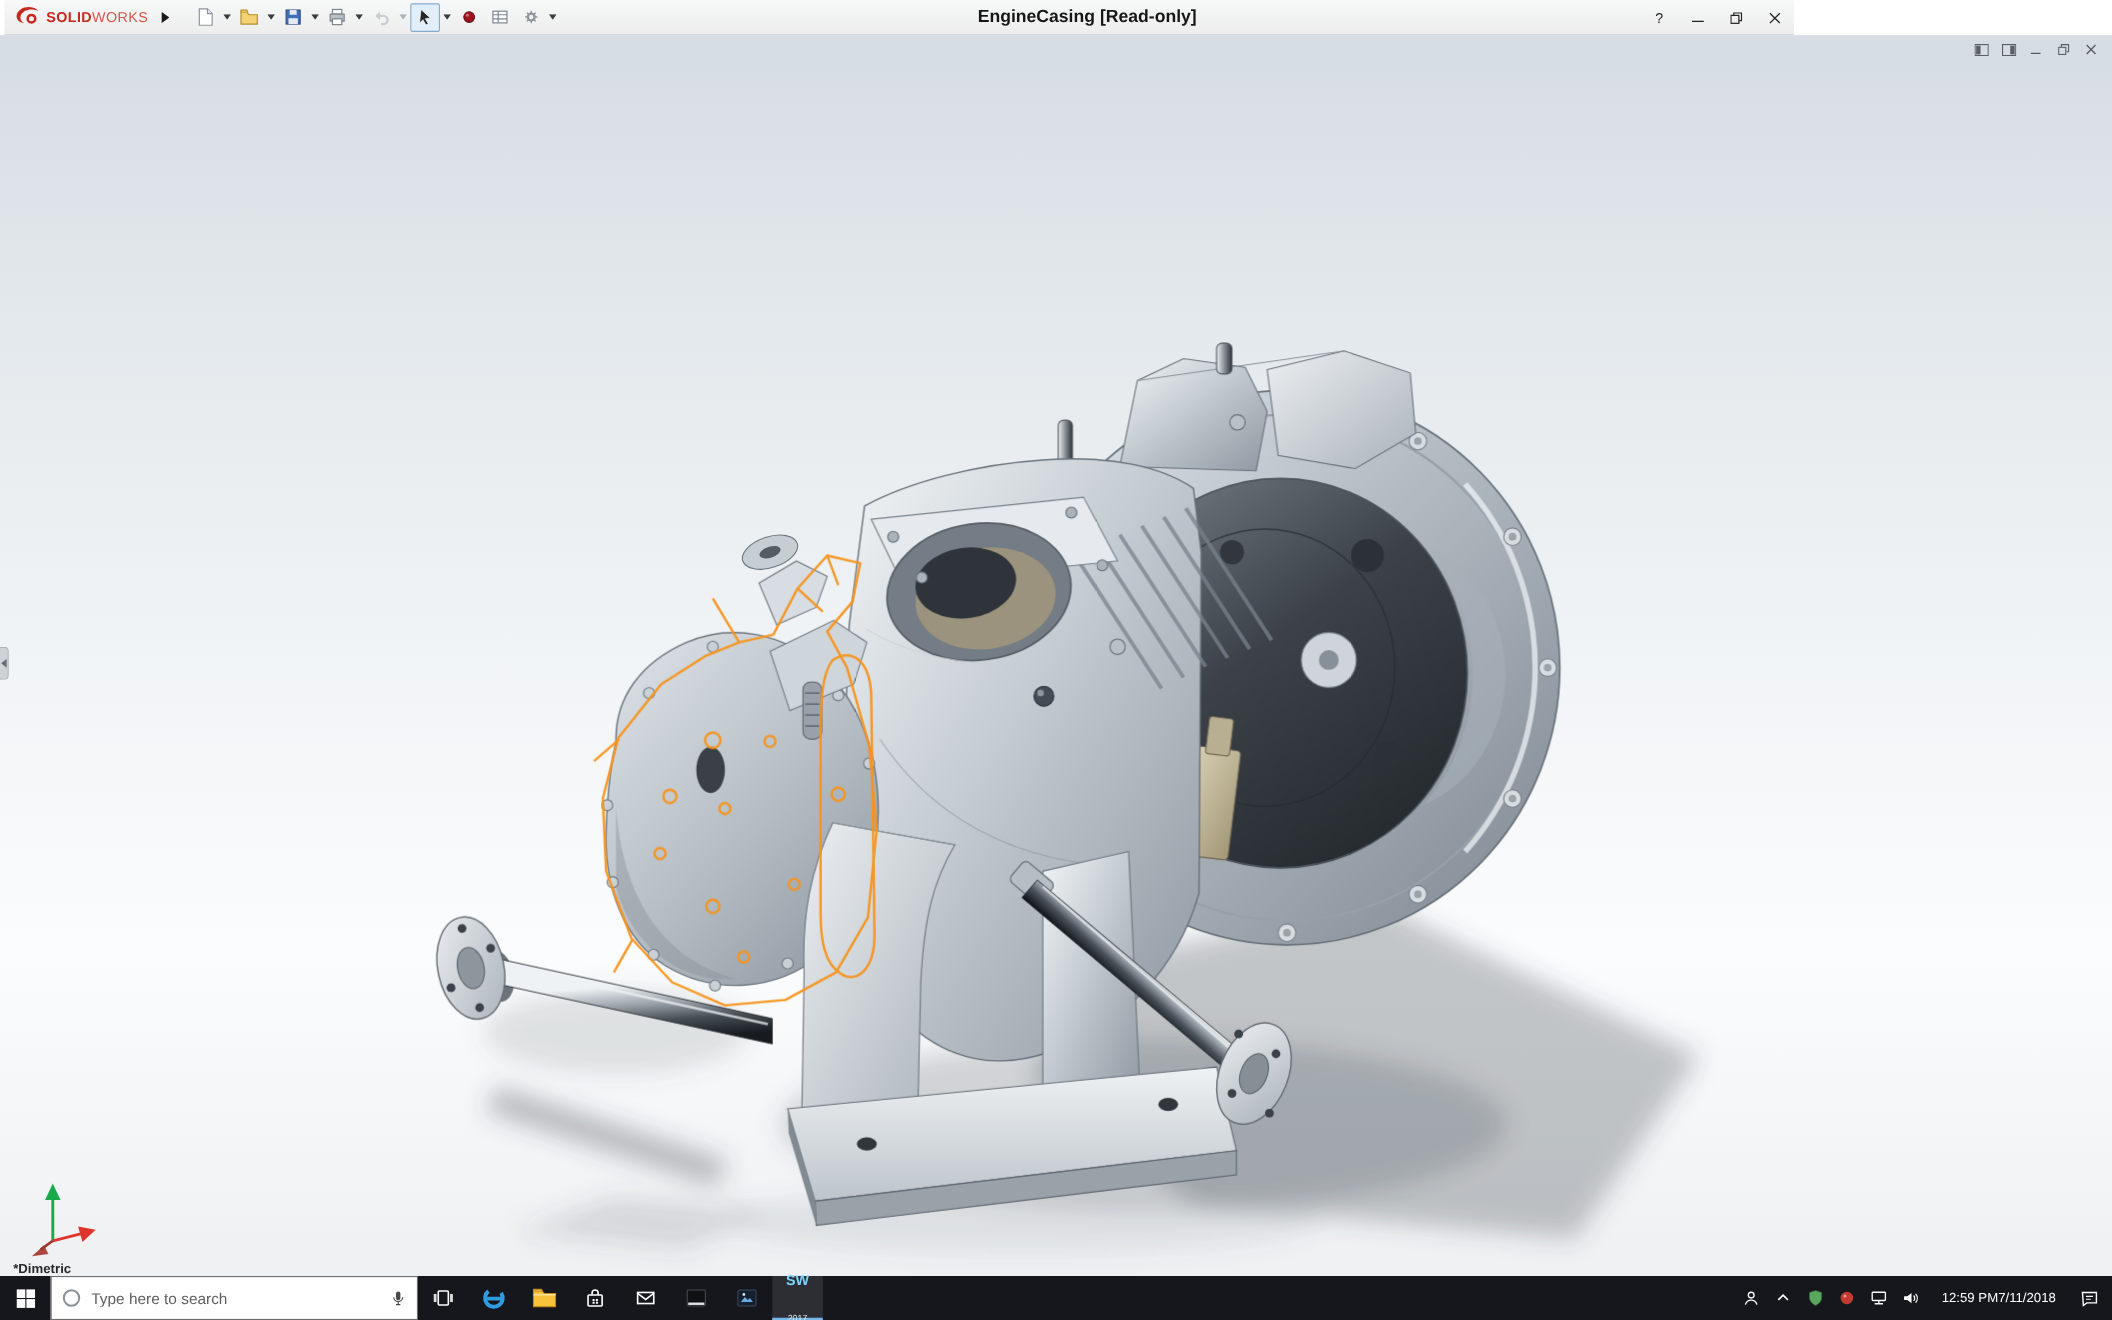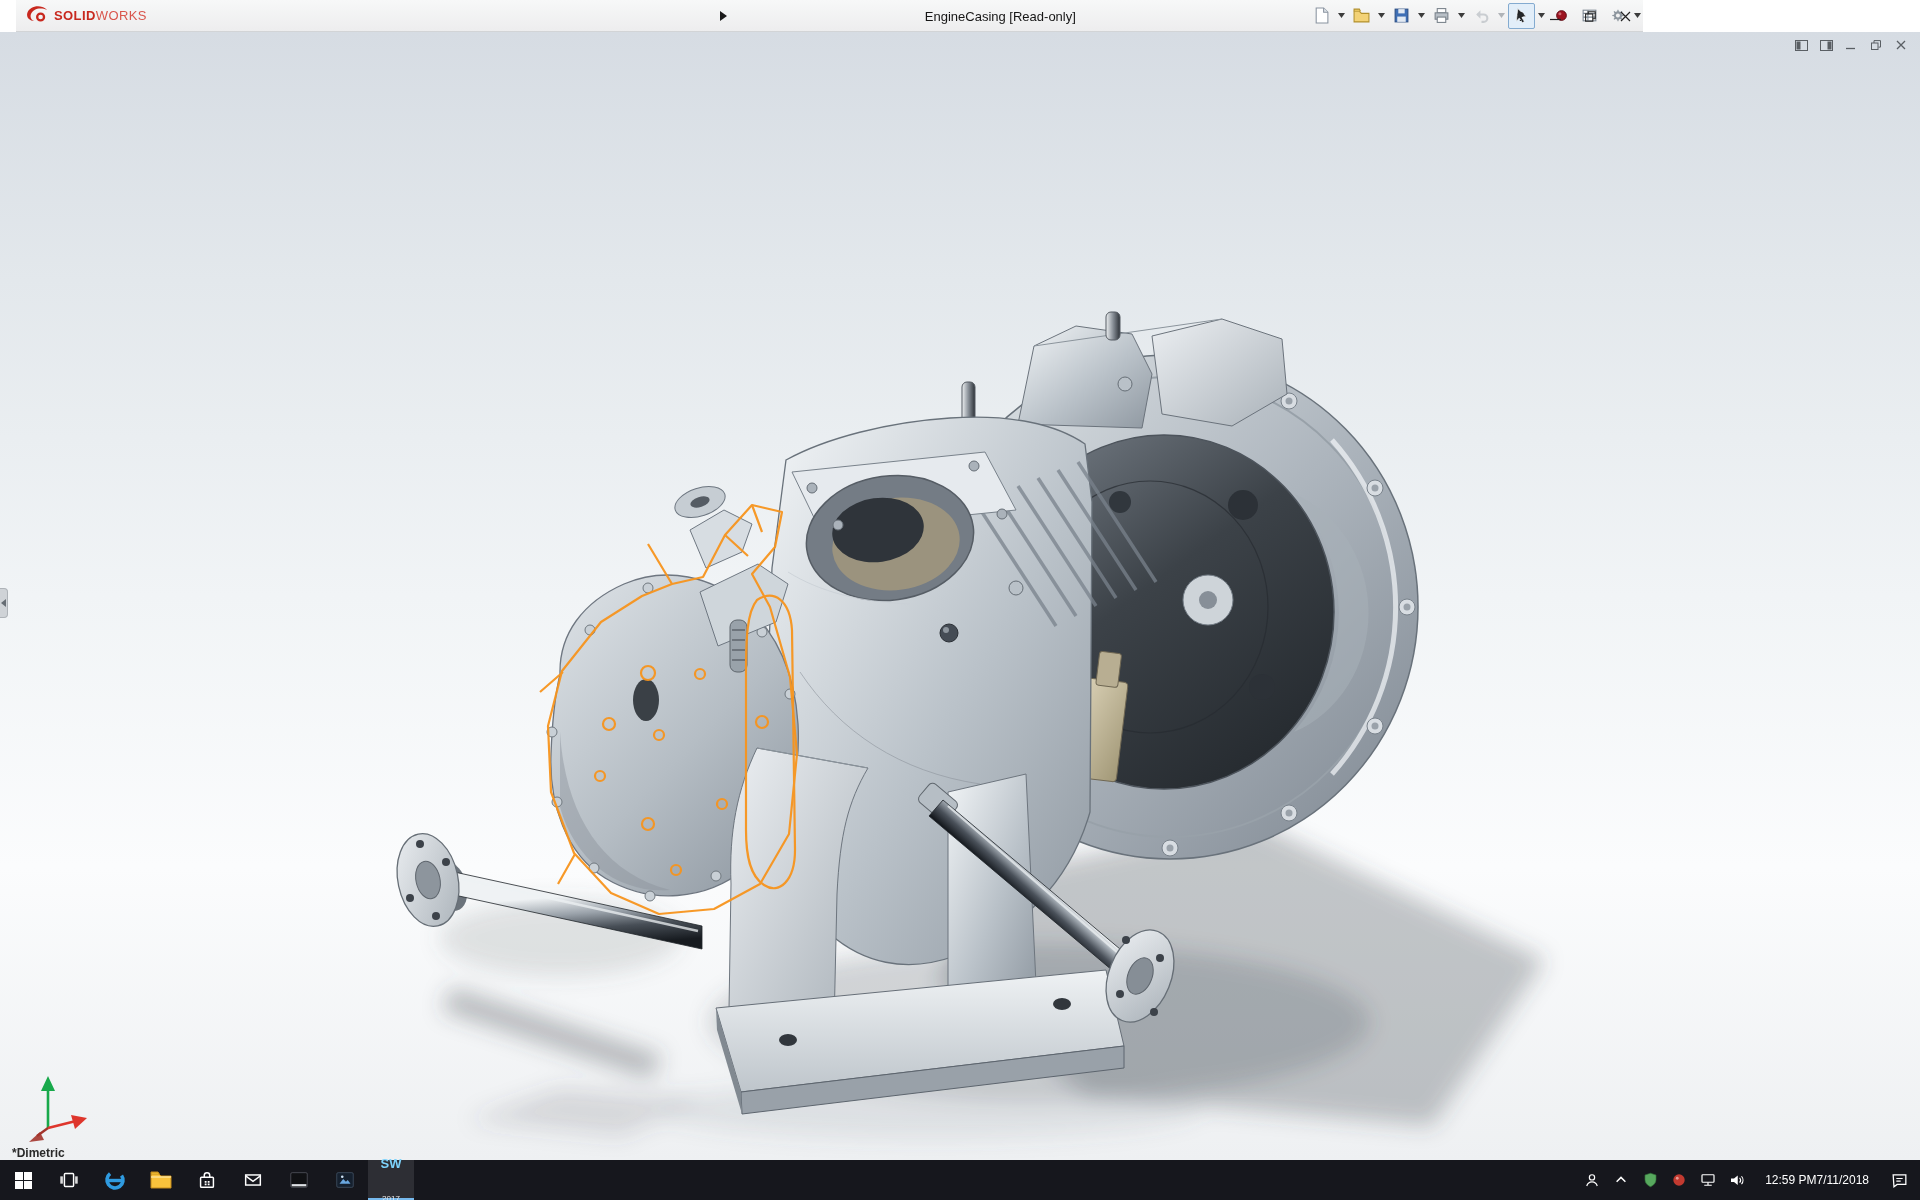--- a/index.html
+++ b/index.html
@@ -1,37 +1,37 @@
 <!DOCTYPE html>
 <html><head>
 <meta charset="utf-8">
 <style>
   * { margin:0; padding:0; box-sizing:border-box; }
   html,body { width:1920px; height:1200px; overflow:hidden; font-family:"Liberation Sans", sans-serif; background:#fff; }
 
   
   .titlebar{
-    position:absolute; top:0; left:16px; width:1627px; height:32px;
+    position:absolute; top:0; left:4px; width:1627px; height:32px;
     background:linear-gradient(#f7f8f8,#ededee);
     border-bottom:1px solid #d2d4d6;
-    display:flex; align-items:center; z-index:30;justify-content:space-between;
+    display:flex; align-items:center; z-index:30;
   }
   .logo{ display:flex; align-items:center; gap:4px; padding:0 6px 0 10px; }
   .logo .brand{ font-size:13px; letter-spacing:.4px; }
   .logo .brand b{ color:#c8281e; font-weight:700; }
   .logo .brand span{ color:#d9554c; font-weight:400; }
   .menu-expand{ width:18px; height:24px; display:flex; align-items:center; justify-content:center; background:none; border:none; cursor:pointer; }
   .toolbar{ display:flex; align-items:center; margin-left:14px; gap:1px; }
   .tbtn{ width:27px; height:26px; display:flex; align-items:center; justify-content:center;
          background:transparent; border:1px solid transparent; border-radius:2px; padding:0; }
   .tbtn.active{ background:#e2eef9; border-color:#84abd0; }
   .tbtn.disabled{ opacity:.45; }
   .tdd{ width:11px; height:26px; display:flex; align-items:center; justify-content:center; }
   .doc-title{ position:absolute; left:60.5%; top:0; height:32px; transform:translateX(-50%);
-              display:flex; align-items:center; font-size:13px; color:#161616; white-space:nowrap; }
+              display:flex; align-items:center; font-size:16px; color:#161616; white-space:nowrap;font-weight:bold; }
   .win-controls{ position:absolute; right:0; top:0; height:32px; display:flex; }
   .wbtn{ width:35px; height:32px; display:flex; align-items:center; justify-content:center; color:#222; font-size:13px; }
 
   
   .viewport{
     position:absolute; top:32px; left:0; width:1920px; height:1128px;
     background:linear-gradient(180deg,#d6dce3 0%, #e3e8ec 22%, #f1f4f6 50%, #fbfcfd 74%, #eef0f2 100%);
     overflow:hidden;
   }
   .model-svg{ position:absolute; inset:0; }
@@ -482,20 +482,30 @@
 <div class="taskbar">
   <div class="tb-start">
     <svg width="17" height="17" viewBox="0 0 17 17">
       <rect x="0" y="0" width="8" height="8" fill="#fff"></rect>
         <rect x="9" y="0" width="8" height="8" fill="#fff"></rect>
       <rect x="0" y="9" width="8" height="8" fill="#fff"></rect>
         <rect x="9" y="9" width="8" height="8" fill="#fff"></rect>
     </svg>
   </div>
 
+  <div class="tb-search">
+    <svg width="18" height="18" viewBox="0 0 18 18">
+      <circle cx="9" cy="9" r="7" fill="none" stroke="#8a8f94" stroke-width="1.8"></circle>
+    </svg>
+    <input type="text" placeholder="Type here to search" style="">
+    <svg width="16" height="18" viewBox="0 0 24 24">
+      <path d="M12 3a3 3 0 0 1 3 3v6a3 3 0 0 1-6 0V6a3 3 0 0 1 3-3z" fill="#4a4a4a"></path>
+      <path d="M6 11a6 6 0 0 0 12 0M12 17v4M9 21h6" stroke="#4a4a4a" stroke-width="1.6" fill="none"></path>
+    </svg>
+  </div>
 
   <div class="tb-app">
     <svg width="22" height="22" viewBox="0 0 24 24">
       <rect x="7" y="5" width="10" height="14" rx="1" fill="none" stroke="#fff" stroke-width="1.6"></rect>
       <rect x="2.5" y="8" width="2.8" height="8" fill="#fff" opacity=".85"></rect>
         <rect x="18.7" y="8" width="2.8" height="8" fill="#fff" opacity=".85"></rect>
     </svg>
   </div>
 
   <div class="tb-app">

